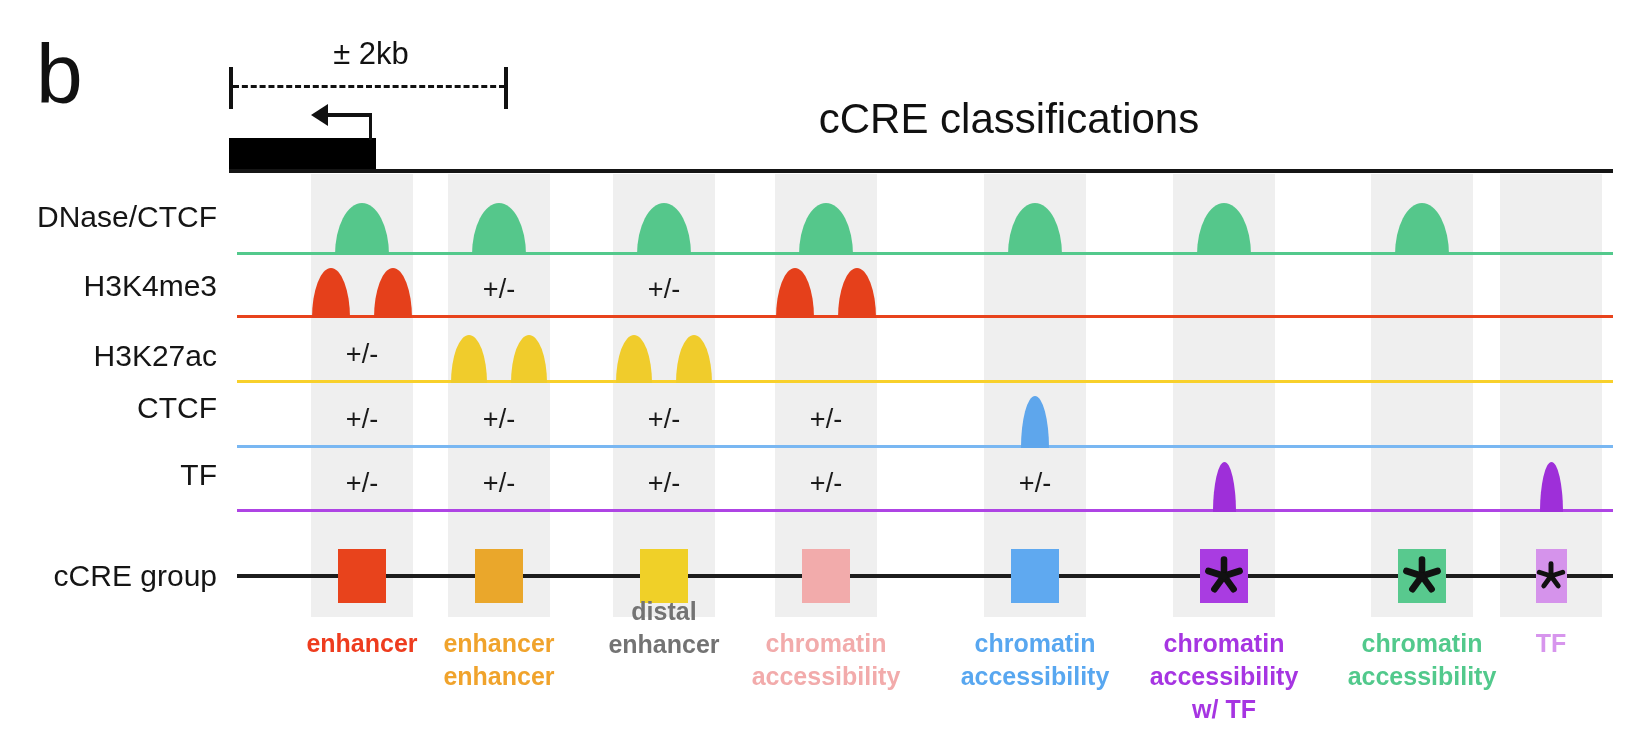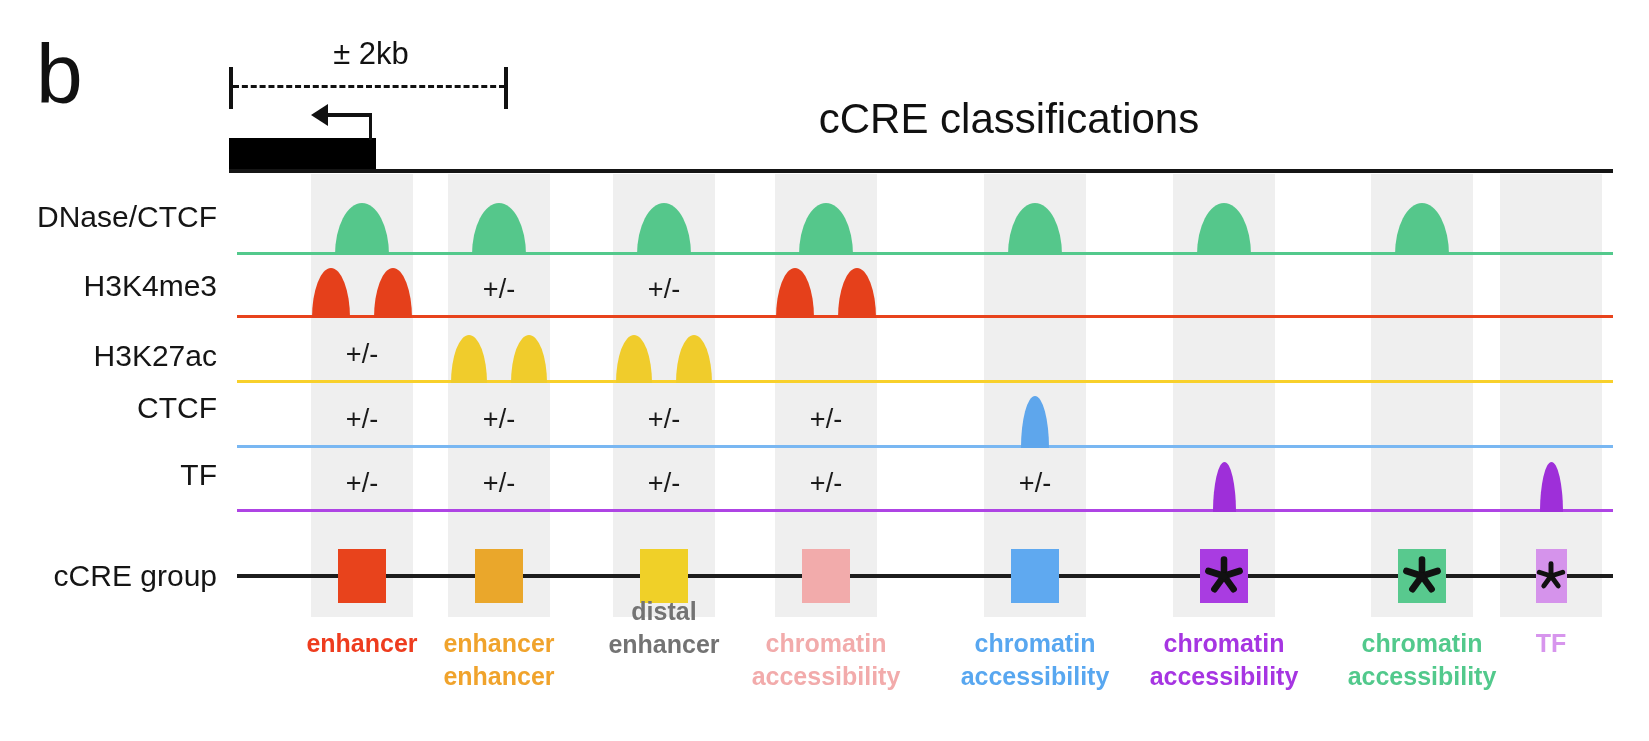--- a/index.html
+++ b/index.html
@@ -157,20 +157,21 @@
         <div>chromatin</div>
         <div>accessibility</div>
       </div>
       <div class="abs group-label" style="left: 1035px; top: 627px; color: rgb(88, 167, 240);">
         <div>chromatin</div>
         <div>accessibility</div>
       </div>
       <div class="abs group-label" style="left: 1224px; top: 627px; color: rgb(166, 53, 226);">
         <div>chromatin</div>
         <div>accessibility</div>
+        <div>w/ TF</div>
       </div>
       <div class="abs group-label" style="left: 1422px; top: 627px; color: rgb(82, 201, 140);">
         <div>chromatin</div>
         <div>accessibility</div>
       </div>
       <div class="abs group-label" style="left: 1551px; top: 627px; color: rgb(215, 149, 237);">
         <div>TF</div>
       </div>
     </div>
 </div>

